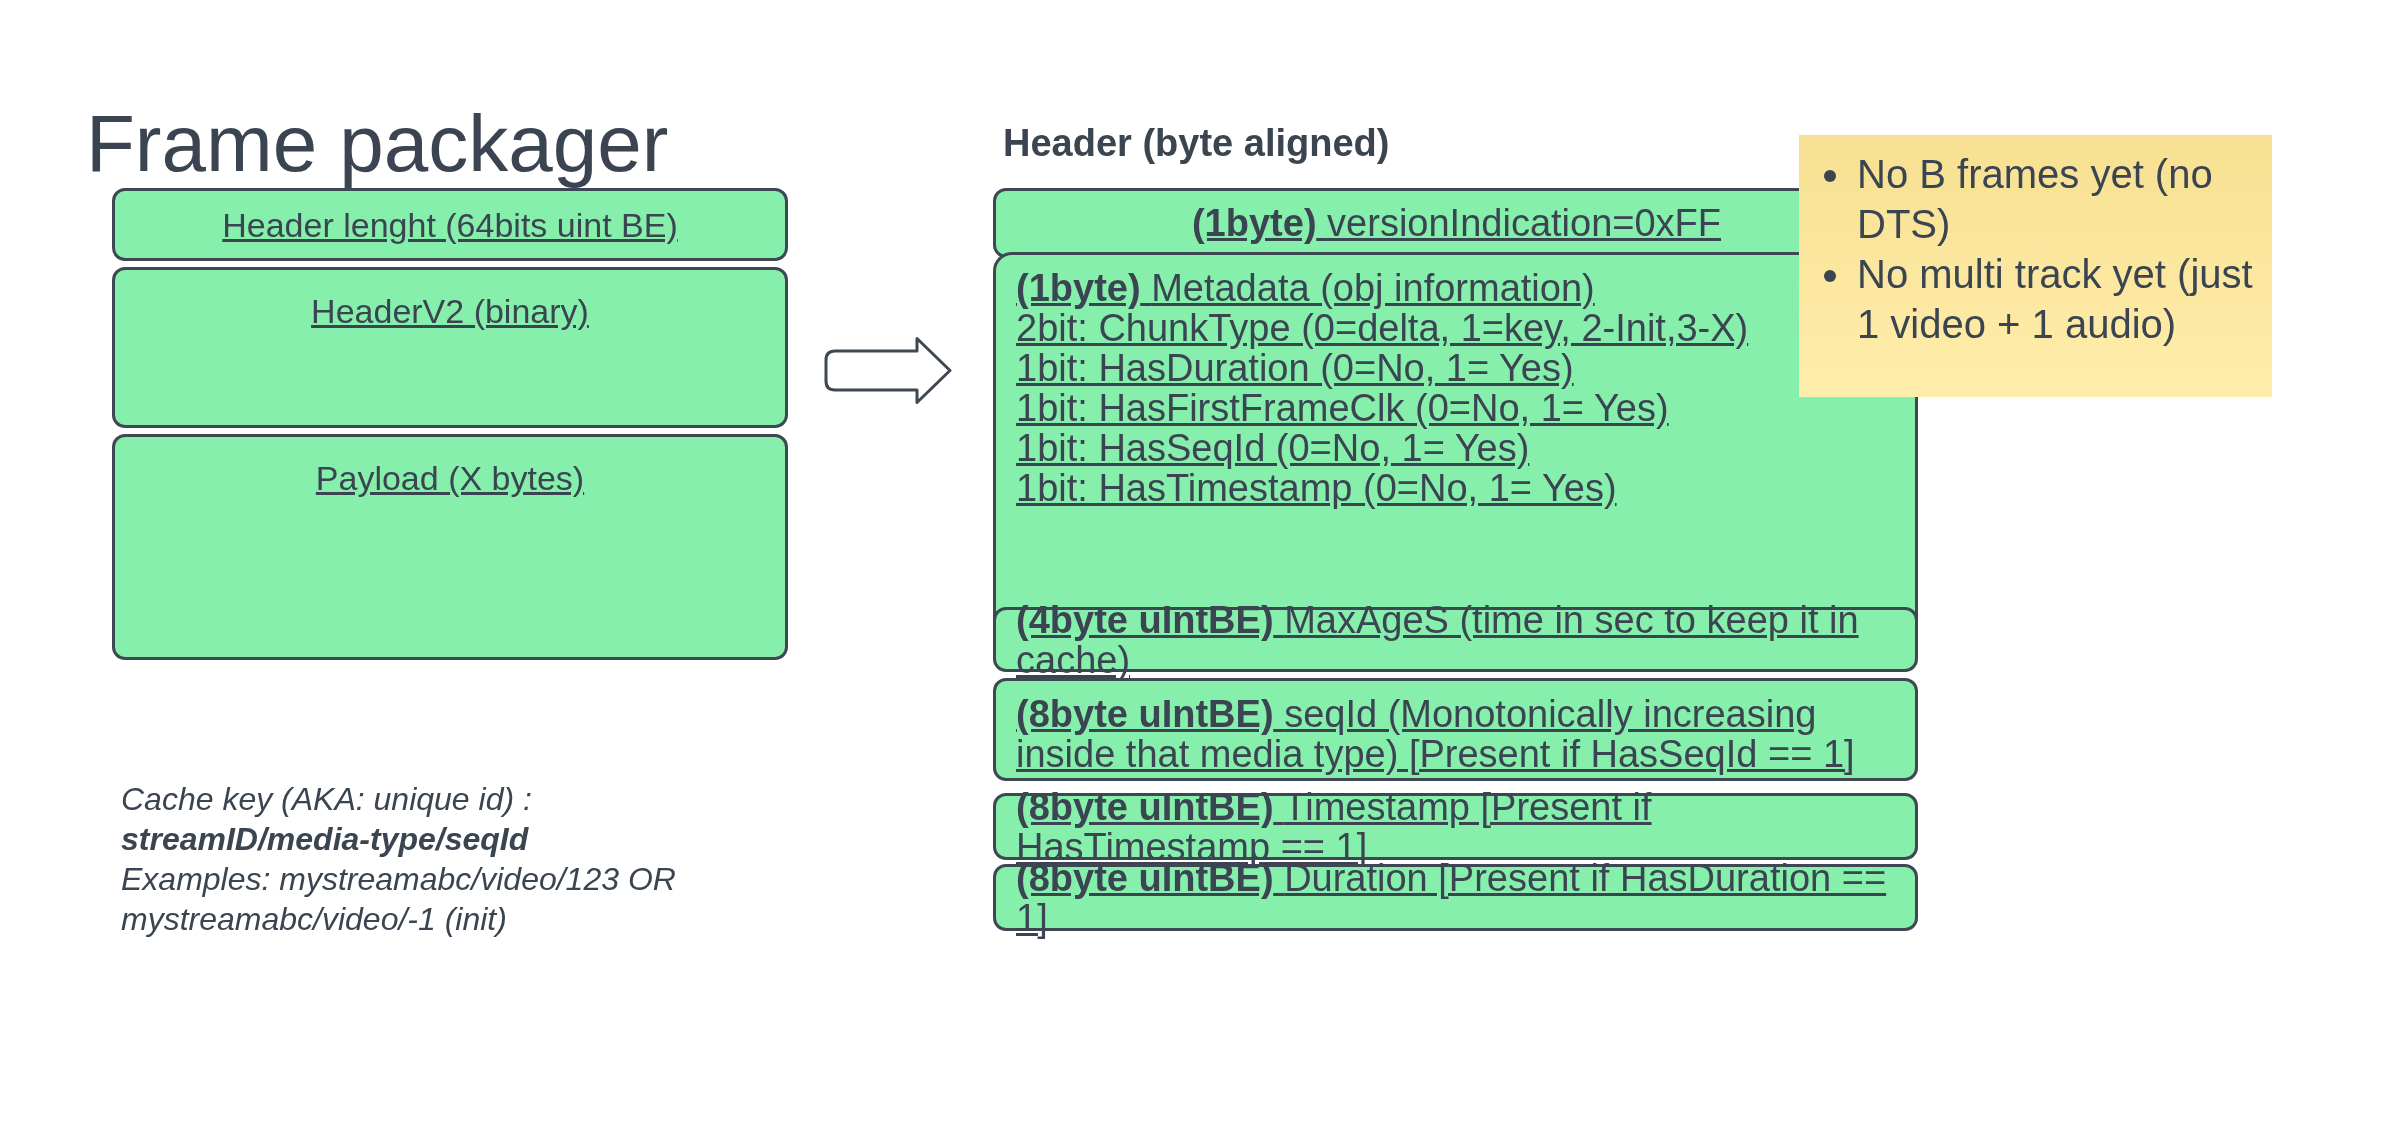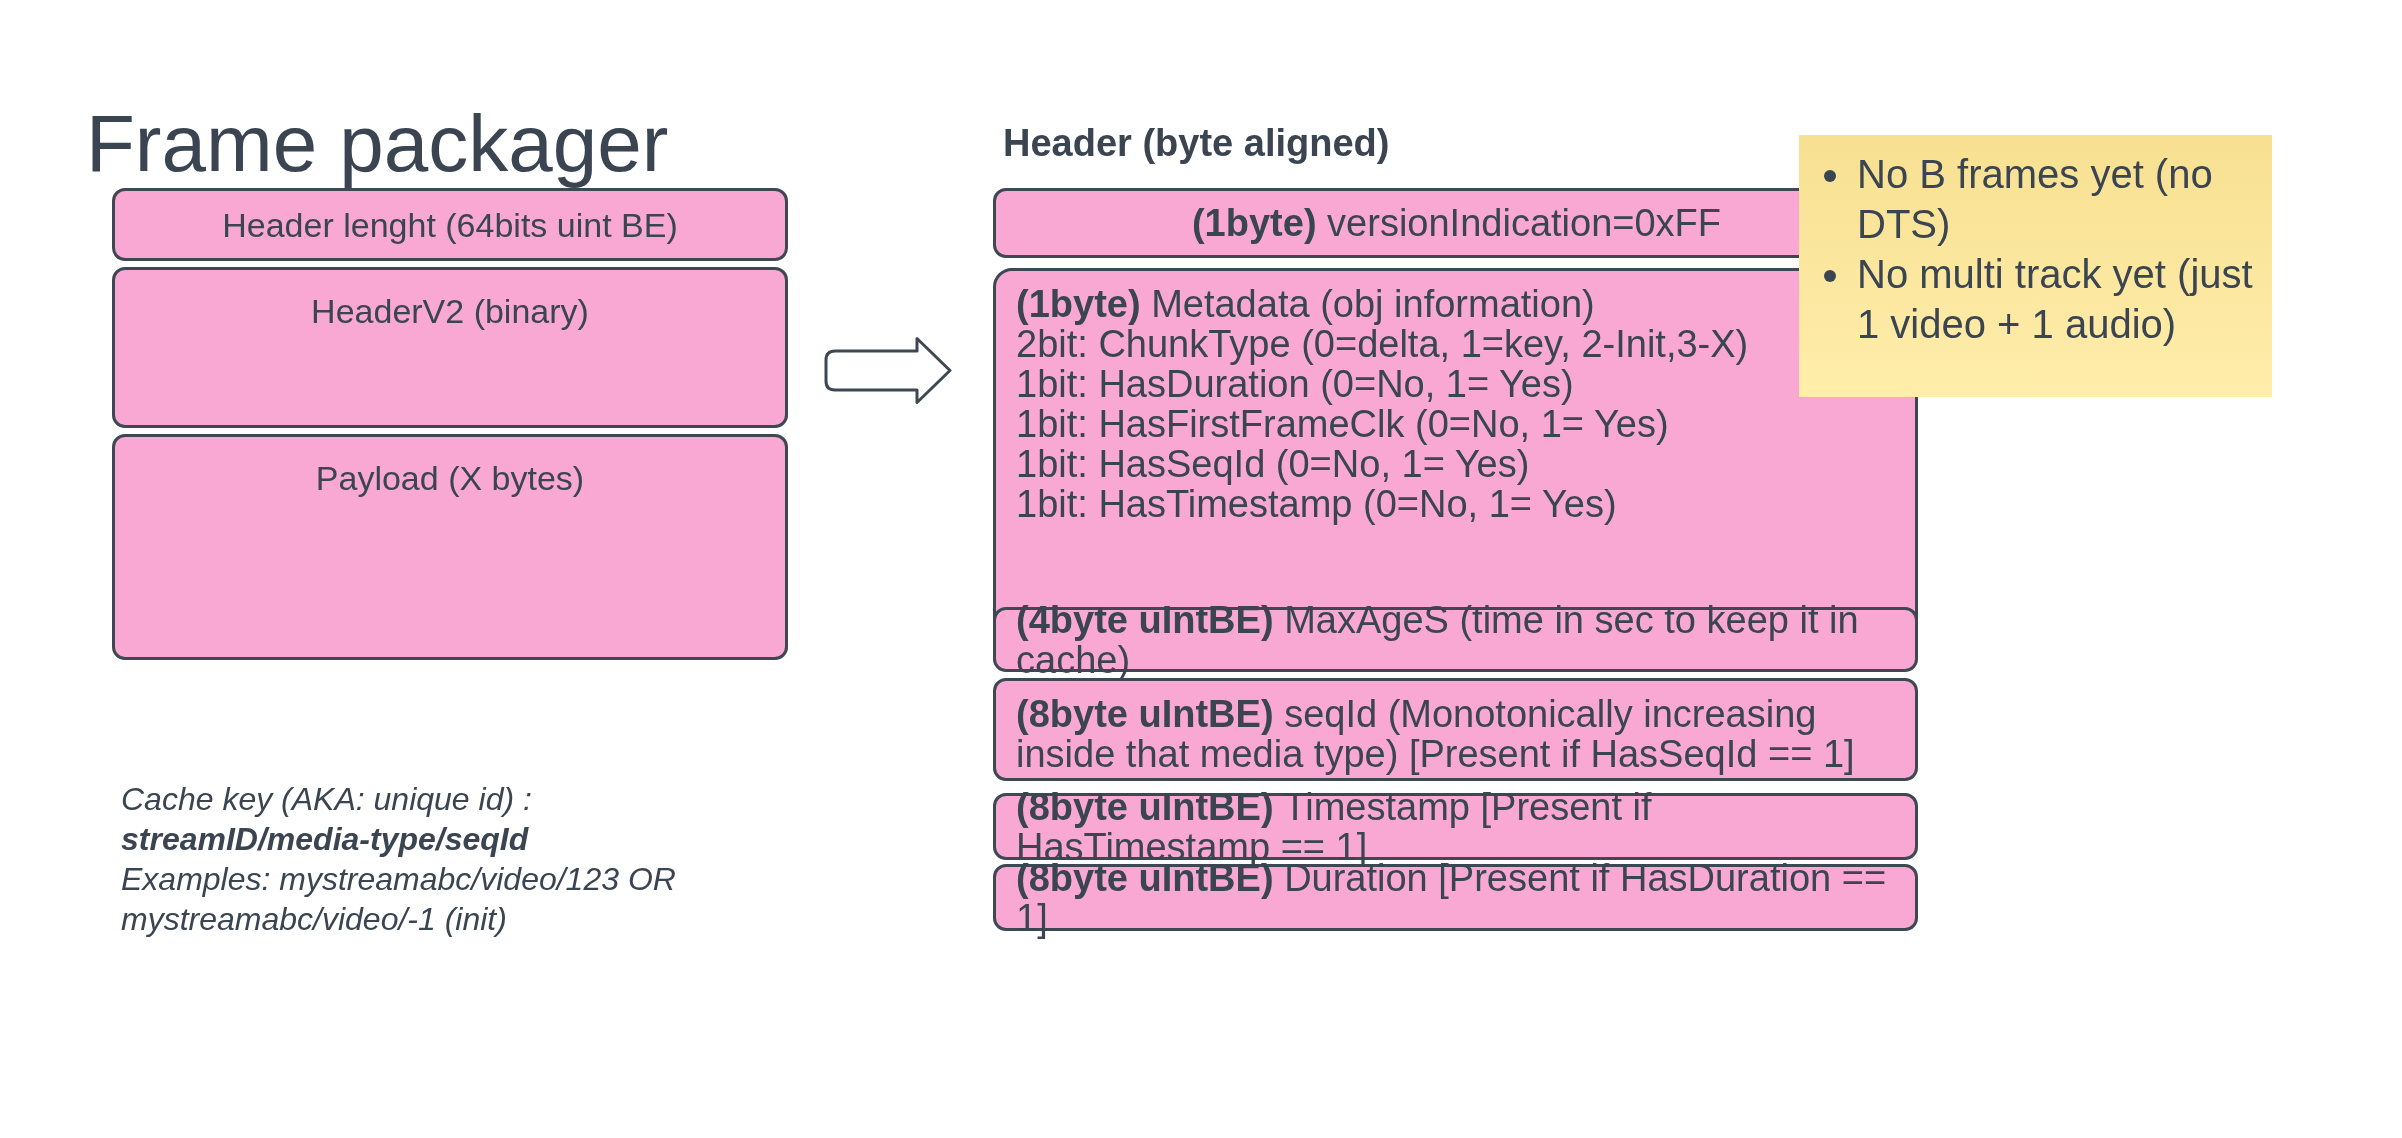--- a/index.html
+++ b/index.html
@@ -14,23 +14,24 @@
   .abs{position:absolute;margin-top:24px;}
   .page-title{
     left:86px;top:76px;
     font-size:80px;line-height:1.1;font-weight:400;
     color:#3a4551;white-space:nowrap;
   }
   .box{
     position:absolute;
     border:3px solid #3e4852;
     border-radius:13px;
-    background:#f9a8d4;
+    background:#86efac;
     box-sizing:border-box;
     color:#3a4551;
+    text-decoration:underline;
   }
   
   .lbox{left:112px;width:676px;font-size:34px;line-height:40px;text-align:center;}
   .lbox.center{display:flex;align-items:center;justify-content:center;}
   .lbox.topalign{padding-top:21px;}
   .box-l1{top:188px;height:73px;}
   .box-l2{top:267px;height:161px;}
   .box-l3{top:434px;height:226px;}
   .cache-note{
     left:121px;top:755px;width:676px;
@@ -43,21 +44,21 @@
   .rtitle{
     left:1003px;top:98px;
     font-size:38px;font-weight:bold;line-height:1.15;white-space:nowrap;
   }
   .rbox{left:993px;width:925px;font-size:38px;line-height:40px;justify-content:center;}
   .rbox .inner{padding:0 18px 0 20px;}
   .rbox.single{display:flex;align-items:center;}
   .rbox.multi{padding-top:13px;}
   .sz{font-weight:bold;}
   .box-r1{top:188px;height:70px;}
-  .box-r2{top:268px;height:404px;border-radius:19px;}
+  .box-r2{top:252px;height:404px;border-radius:19px;}
   .box-r3{top:607px;height:65px;}
   .box-r4{top:678px;height:103px;}
   .box-r5{top:793px;height:67px;}
   .box-r6{top:864px;height:67px;}
   .box-r7{top:940px;height:122px;}
   
   .sticky{
     left:1799px;top:111px;width:473px;height:262px;
     background:linear-gradient(180deg,#f7e091 0%,#ffedab 100%);
     z-index:10;

